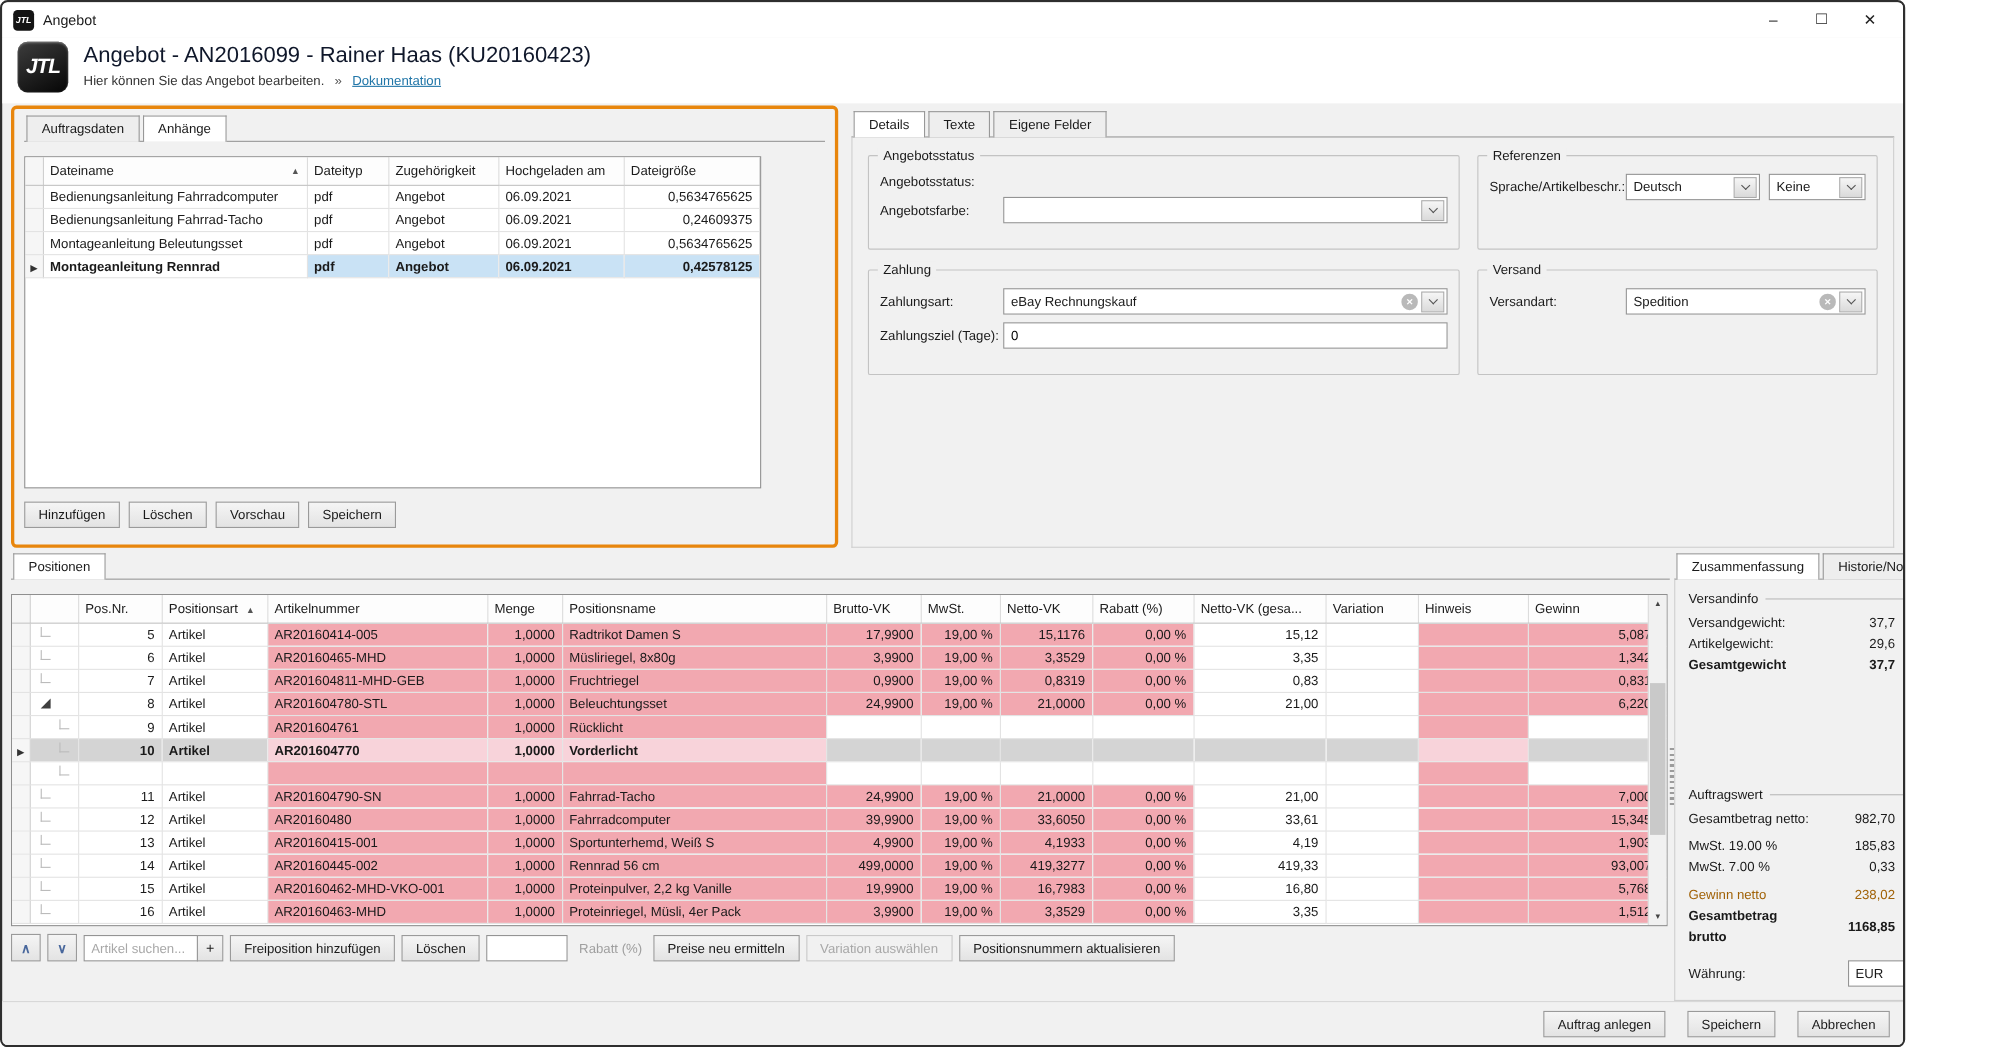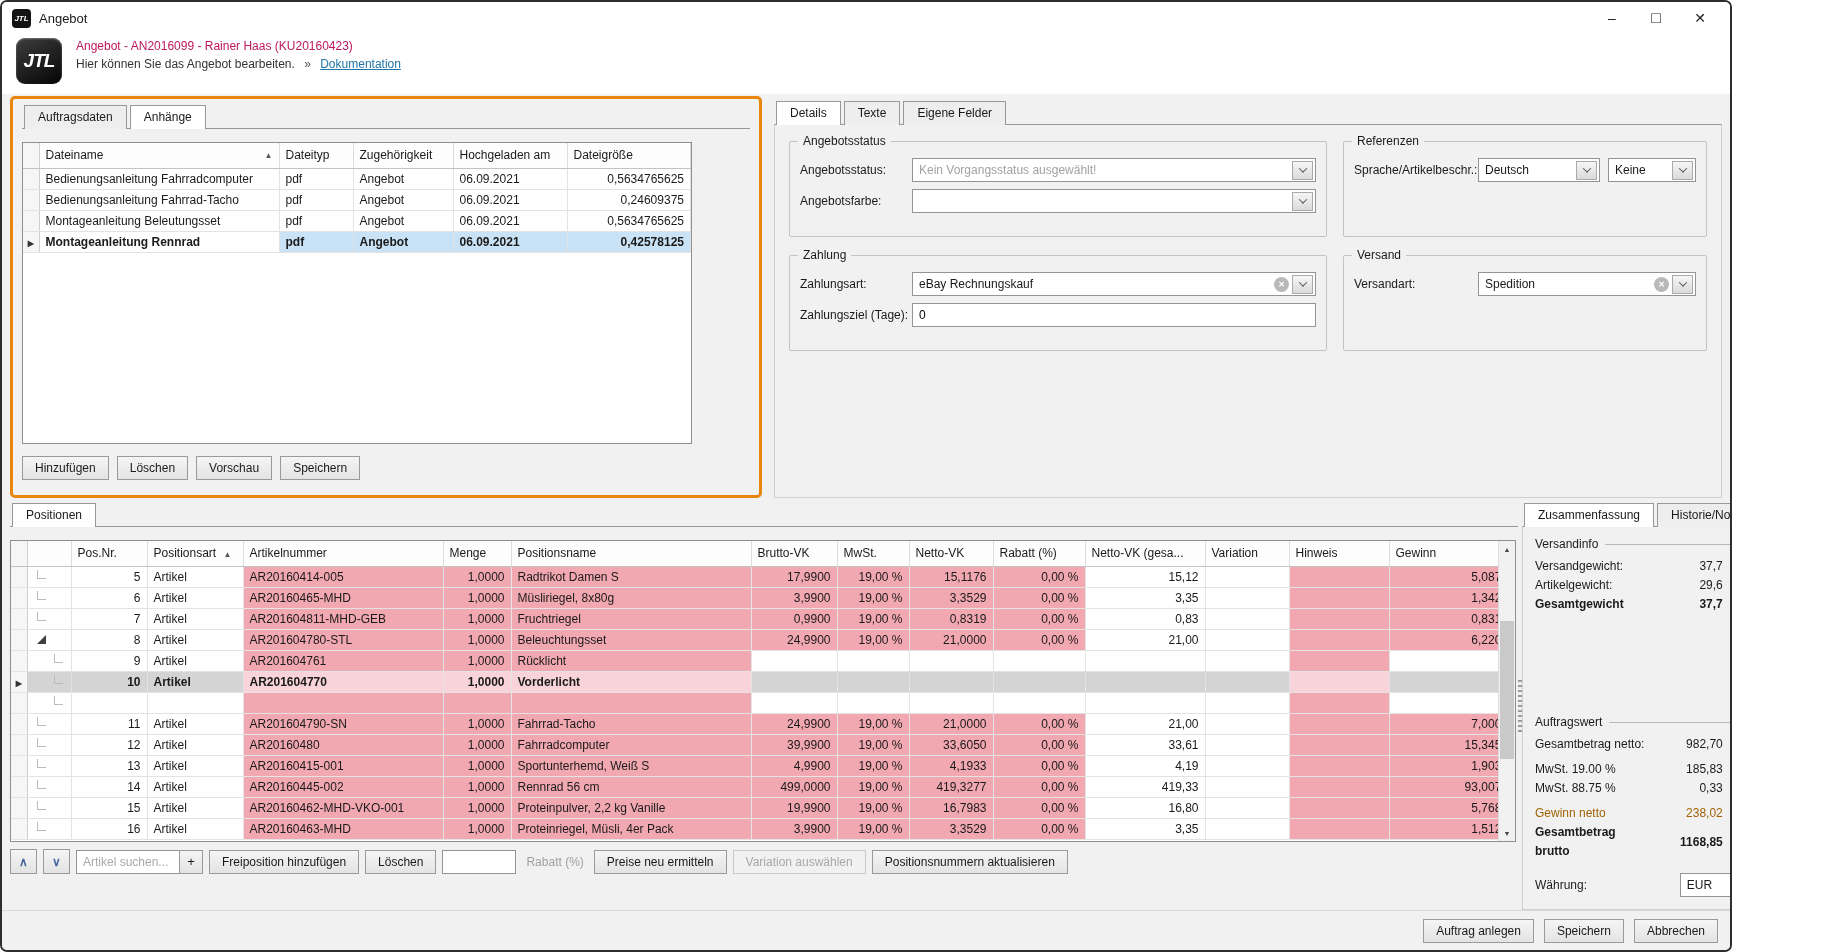--- a/index.html
+++ b/index.html
@@ -16,37 +16,37 @@
   .tb-controls { margin-left:auto; display:flex; height:100%; align-items:center; padding-right:8px; }
   .tb-btn { width:44px; height:100%; display:flex; align-items:center; justify-content:center;
             font-size:14px; color:#222; cursor:default; }
   .tb-btn.max { font-size:16px; }
 
   
   .header { background:#fff; padding:4px 14px 10px; display:flex; gap:14px; flex:none; }
   .logo { width:46px; height:46px; border-radius:9px; background:linear-gradient(150deg,#3d3d3d,#050505);
           color:#fff; font-weight:bold; font-style:italic; font-size:19px; letter-spacing:-1px;
           display:flex; align-items:center; justify-content:center; box-shadow:inset 0 1px 2px #777; }
-  .h-title { color:#be185d; font-size:12px; margin-top:1px; }
+  .h-title { color:#0f172a; font-size:20px; margin-top:1px; }
   .h-sub { margin-top:4px; color:#333; }
   .h-sep { margin:0 6px; color:#555; }
   .doclink { color:#2176a8; text-decoration:underline; cursor:pointer; }
 
   
   .tabs { display:flex; padding-left:2px; position:relative; z-index:2; }
   .tab { border:1px solid #989898; border-bottom:none; background:#eeeeee; padding:4px 13px;
          margin-right:3px; position:relative; top:1px; cursor:default; }
   .tab.active { background:#fff; padding-bottom:5px; z-index:3; }
   .tabline { border-top:1px solid #989898; }
 
   
   .top-row { height:404px; display:flex; gap:12px; padding:2px 8px 0; flex:none; }
   .bottom-row { height:412px; display:flex; padding:4px 8px 0; flex:none; }
   .footer { flex:1; border-top:1px solid #d8d8d8; background:#f1f1f1; display:flex;
-            align-items:center; justify-content:flex-end; gap:10px; padding-right:12px; }
+            align-items:center; justify-content:flex-end; gap:20px; padding-right:12px; }
 
   
   .btn { background:linear-gradient(#f5f5f5,#e3e3e3); border:1px solid #9a9a9a; padding:4px 12px;
          font:inherit; color:#1a1a1a; cursor:default; }
   .btn.disabled { background:#f1f1f1; border-color:#c9c9c9; color:#a8a8a8; }
   .btn.flat-disabled { background:transparent; border:none; color:#9f9f9f; padding:4px 4px; }
   .tinput { border:1px solid #949494; height:24px; background:#fff; padding:0 6px; font:inherit; width:100%; }
   .tinput.right { text-align:right; }
   .tinput::placeholder { color:#a8a8a8; }
 
@@ -247,26 +247,20 @@
         <div class="tab">Texte</div>
         <div class="tab">Eigene Felder</div>
       </div>
       <div class="details-page">
         <div class="dgrid">
 
           <div class="gbox">
             <div class="gtitle">Angebotsstatus</div>
             <div class="frow">
               <span class="flabel lab-l">Angebotsstatus:</span>
-              <div class="combo disabled">
-                <span class="ctxt">Kein Vorgangsstatus ausgewählt!</span>
-                <span class="cbtn">
-                    <span class="chev"></span>
-                  </span>
-              </div>
             </div>
             <div class="frow">
               <span class="flabel lab-l">Angebotsfarbe:</span>
               <div class="combo">
                 <span class="ctxt"></span>
                 <span class="cbtn">
                     <span class="chev"></span>
                   </span>
               </div>
             </div>
@@ -664,21 +658,21 @@
             <span class="sum-val">982,70</span>
             <span class="sum-unit">EUR</span>
           </div>
         <div class="gap6"></div>
         <div class="sum-row">
             <span class="sum-label">MwSt. 19.00 %</span>
             <span class="sum-val">185,83</span>
             <span class="sum-unit">EUR</span>
           </div>
         <div class="sum-row">
-            <span class="sum-label">MwSt. 88.75 %</span>
+            <span class="sum-label">MwSt. 7.00 %</span>
             <span class="sum-val">0,33</span>
             <span class="sum-unit">EUR</span>
           </div>
         <div class="gap6"></div>
         <div class="sum-row green">
             <span class="sum-label">Gewinn netto</span>
             <span class="sum-val">238,02</span>
             <span class="sum-unit">EUR</span>
           </div>
         <div class="sum-row bold">

